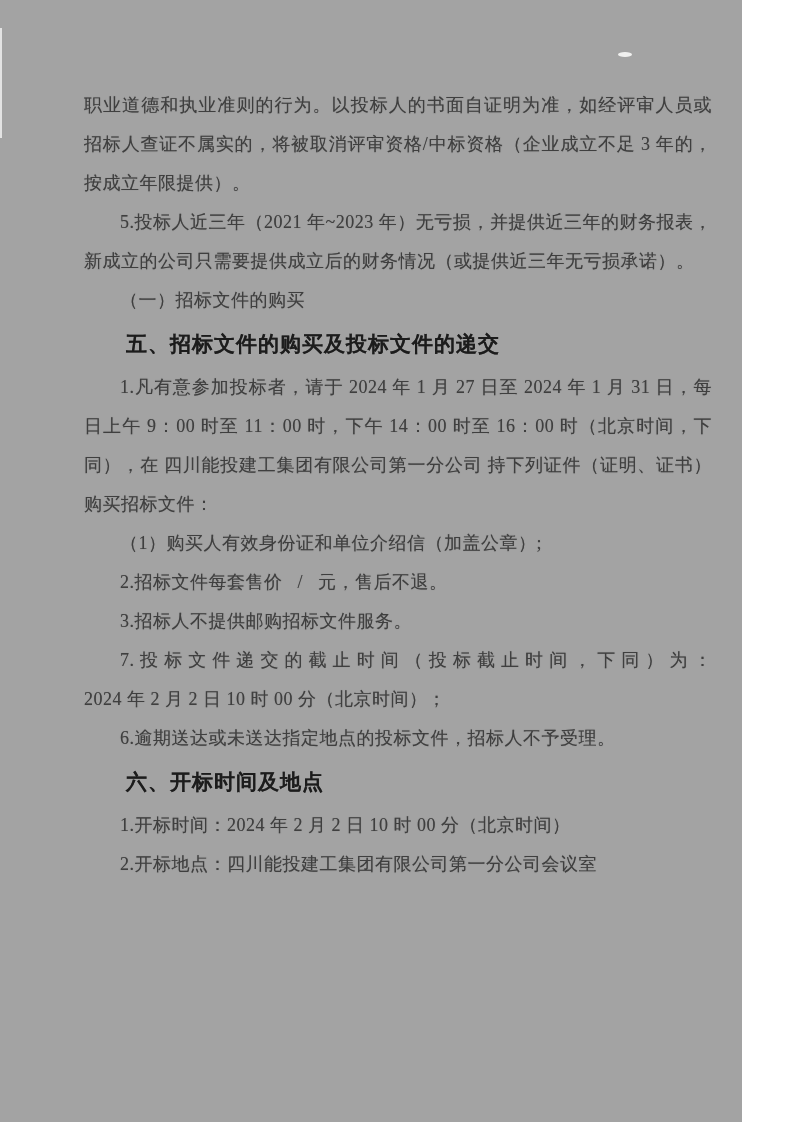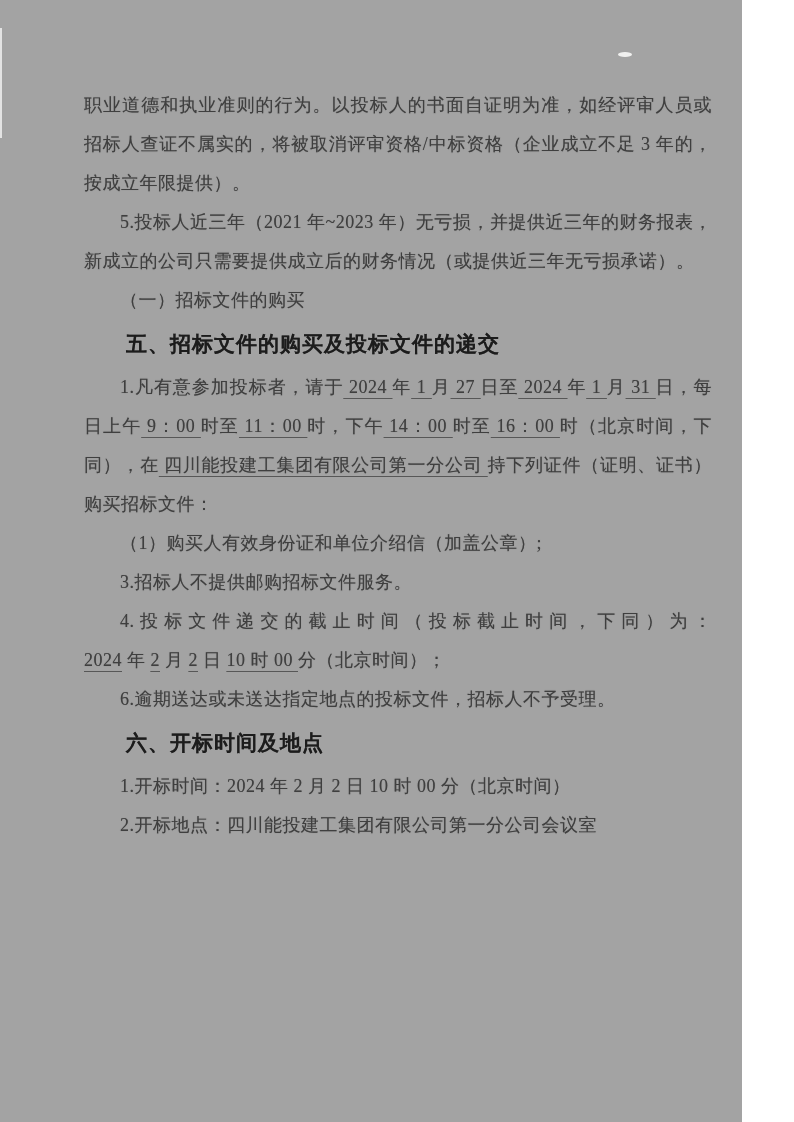--- a/index.html
+++ b/index.html
@@ -59,39 +59,39 @@
     font-weight: bold;
     color: #1c1c1c;
     font-size: 21px;
     line-height: 48px;
     text-indent: 2em;
     letter-spacing: 1px;
     text-align: left;
     text-shadow: 0 0 0.6px rgba(20,20,20,0.6);
   }
   .u {
-    text-decoration: underline;
     text-decoration-thickness: 1px;
     text-underline-offset: 5px;
     text-decoration-color: #575757;
   }
 </style>
 </head>
 <body>
 
 <div class="page">
   <div class="scan-edge-left"></div>
   <div class="scan-smudge"></div>
   <div class="doc">
       <p class="para noindent"><span>职业道德和执业准则的行为。以投标人的书面自证明为准，如经评审人员或招标人查证不属实的，将被取消评审资格/中标资格（企业成立不足 3 年的，按成立年限提供）。</span></p>
       <p class="para indent"><span>5.投标人近三年（2021 年~2023 年）无亏损，并提供近三年的财务报表，新成立的公司只需要提供成立后的财务情况（或提供近三年无亏损承诺）。</span></p>
       <p class="para indent"><span>（一）招标文件的购买</span></p>
       <p class="para heading"><span>五、招标文件的购买及投标文件的递交</span></p>
       <p class="para indent"><span>1.凡有意参加投标者，请于</span><span class="u">&nbsp;2024&nbsp;</span><span>年</span><span class="u">&nbsp;1&nbsp;</span><span>月</span><span class="u">&nbsp;27&nbsp;</span><span>日至</span><span class="u">&nbsp;2024&nbsp;</span><span>年</span><span class="u">&nbsp;1&nbsp;</span><span>月</span><span class="u">&nbsp;31&nbsp;</span><span>日，每日上午</span><span class="u">&nbsp;9：00&nbsp;</span><span>时至</span><span class="u">&nbsp;11：00&nbsp;</span><span>时，下午</span><span class="u">&nbsp;14：00&nbsp;</span><span>时至</span><span class="u">&nbsp;16：00&nbsp;</span><span>时（北京时间，下同），在</span><span class="u">&nbsp;四川能投建工集团有限公司第一分公司&nbsp;</span><span>持下列证件（证明、证书）购买招标文件：</span></p>
       <p class="para indent"><span>（1）购买人有效身份证和单位介绍信（加盖公章）;</span></p>
+      <p class="para indent"><span>2.招标文件每套售价</span><span class="u">&nbsp;&nbsp;&nbsp;/&nbsp;&nbsp;&nbsp;</span><span>元，售后不退。</span></p>
       <p class="para indent"><span>3.招标人不提供邮购招标文件服务。</span></p>
-      <p class="para indent"><span>4.投标文件递交的截止时间（投标截止时间，下同）为：</span><span class="u">2024</span><span>&nbsp;年&nbsp;</span><span class="u">2</span><span>&nbsp;月&nbsp;</span><span class="u">2</span><span>&nbsp;日&nbsp;</span><span class="u">10&nbsp;时&nbsp;00&nbsp;</span><span>分（北京时间）；</span></p>
+      <p class="para indent"><span>7.投标文件递交的截止时间（投标截止时间，下同）为：</span><span class="u">2024</span><span>&nbsp;年&nbsp;</span><span class="u">2</span><span>&nbsp;月&nbsp;</span><span class="u">2</span><span>&nbsp;日&nbsp;</span><span class="u">10&nbsp;时&nbsp;00&nbsp;</span><span>分（北京时间）；</span></p>
       <p class="para indent"><span>6.逾期送达或未送达指定地点的投标文件，招标人不予受理。</span></p>
       <p class="para heading"><span>六、开标时间及地点</span></p>
       <p class="para indent"><span>1.开标时间：2024 年 2 月 2 日 10 时 00 分（北京时间）</span></p>
       <p class="para indent"><span>2.开标地点：四川能投建工集团有限公司第一分公司会议室</span></p>
     </div>
 </div>
 
 </body></html>

